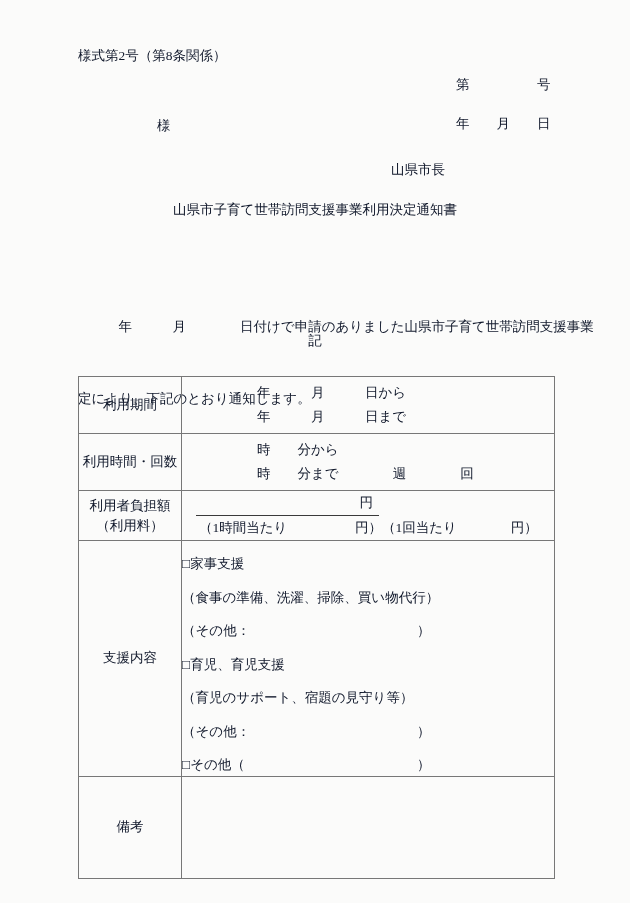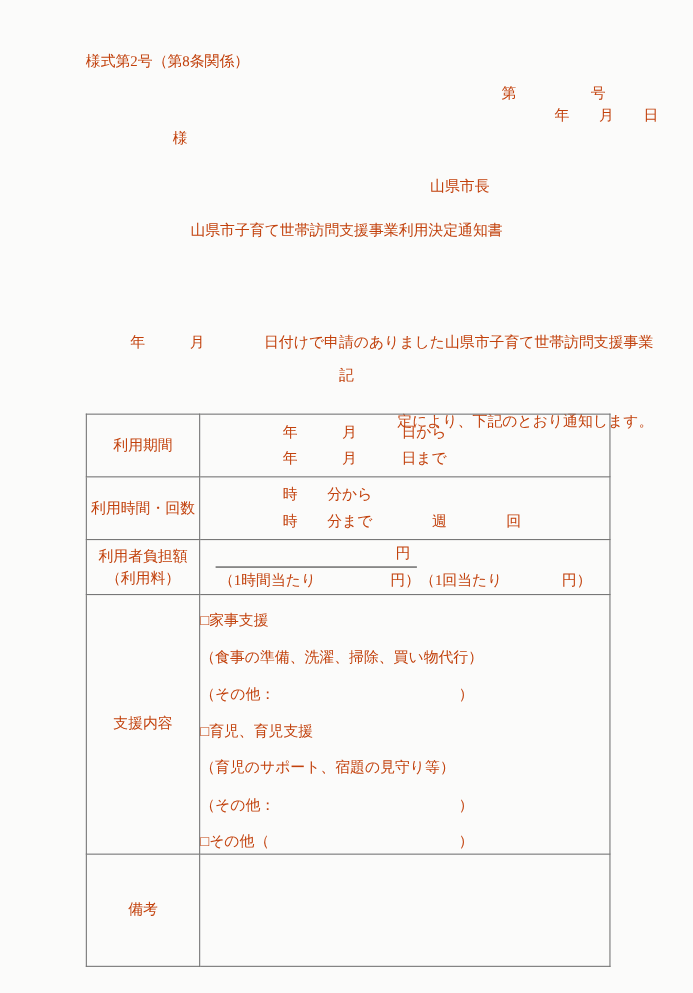--- a/index.html
+++ b/index.html
@@ -3,33 +3,33 @@
 <meta charset="utf-8">
 <style>
   * { margin:0; padding:0; box-sizing:border-box; }
   html,body { background:#fbfbfa; }
   body { font-family:"Liberation Serif","DejaVu Serif",serif; }
 
   .page {
     position:relative;
     width:630px; height:903px;
     background:#fbfbfa;
-    color:#c2410c;
+    color:#0f172a;
     font-size:13.5px;
     overflow:hidden;
   }
   .abs { position:absolute; white-space:pre; }
 
   .form-number { left:78px;  top:47px;  }
   .doc-number  { left:456px; top:76px;  }
-  .date-line   { left:456px; top:96px;margin-left:48px; }
+  .date-line   { left:456px; top:115px; }
   .addressee   { left:157px; top:117px; }
   .sender      { left:391px; top:161px; }
   .doc-title   { left:0; top:201px; width:630px; text-align:center; }
-  .body-para   { left:78px; top:251px; line-height:24px;text-align:right; }
+  .body-para   { left:78px; top:267px; line-height:24px; }
   .body-para div { white-space:pre; }
   .ki-marker   { left:0; top:332px; width:630px; text-align:center; }
 
   table.info-table {
     position:absolute; left:78px; top:376px;
     width:477px;
     border-collapse:collapse; table-layout:fixed;border-radius:17px;
   }
   .info-table th, .info-table td {
     border:1px solid #777;

